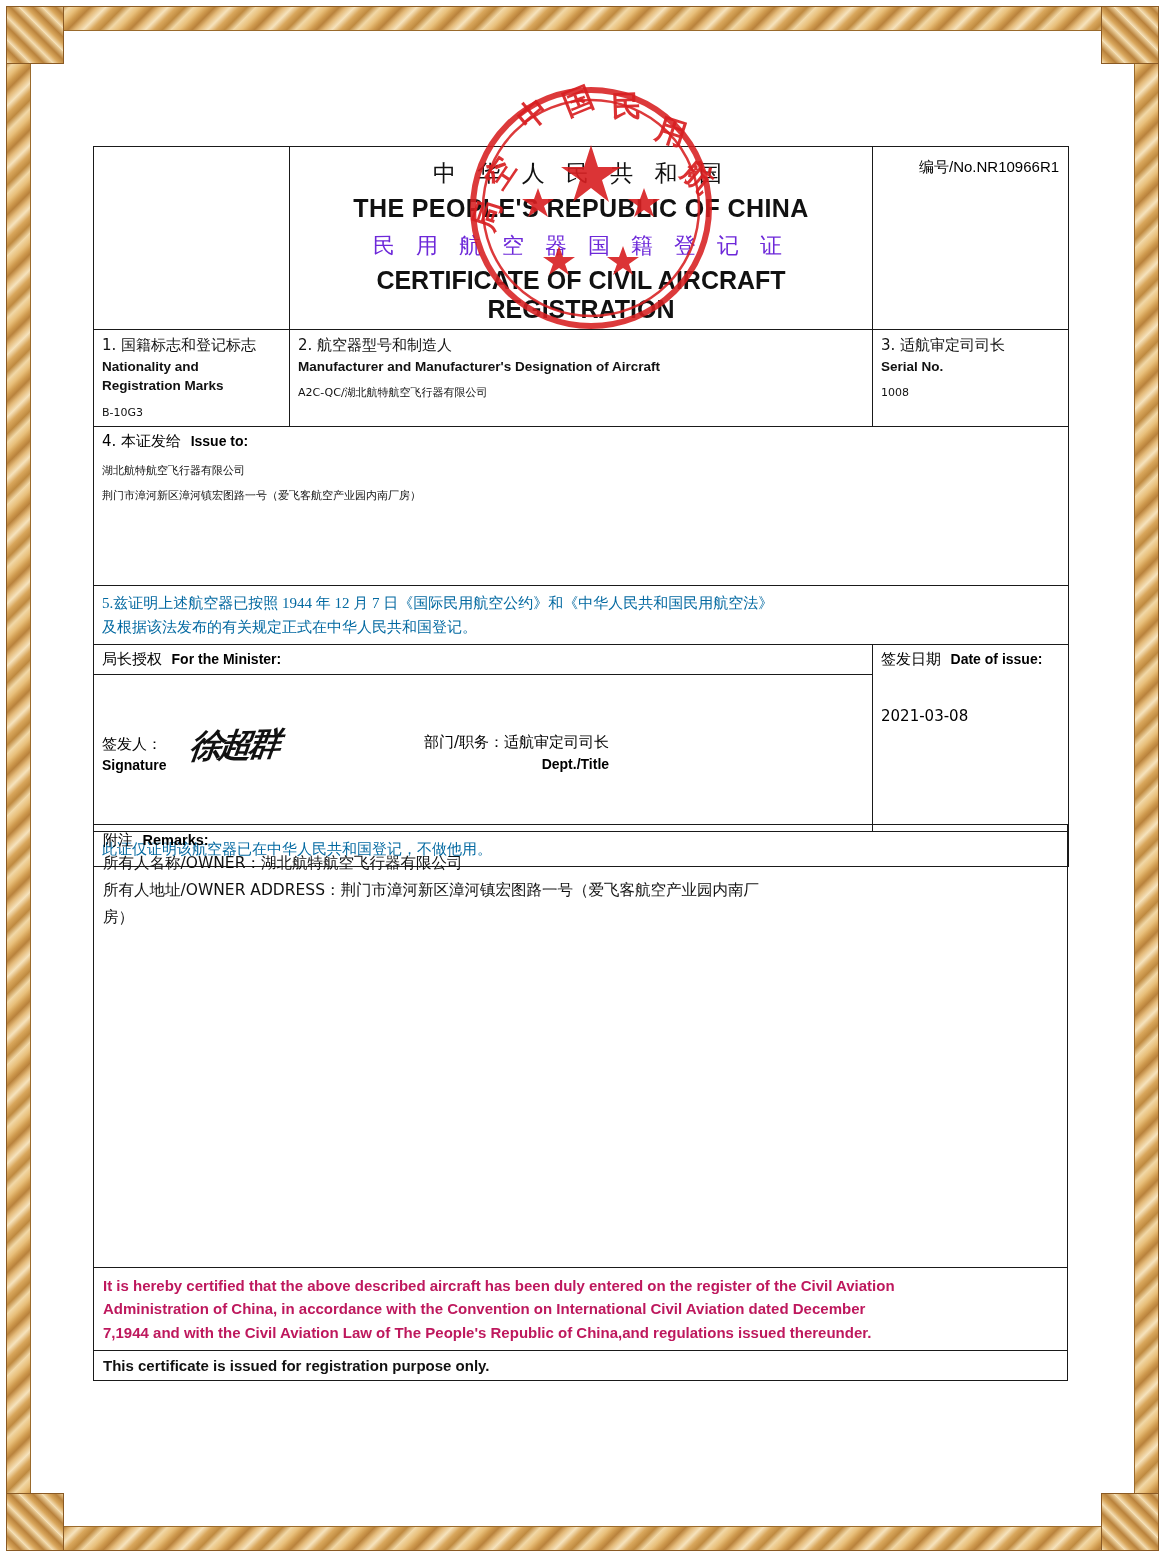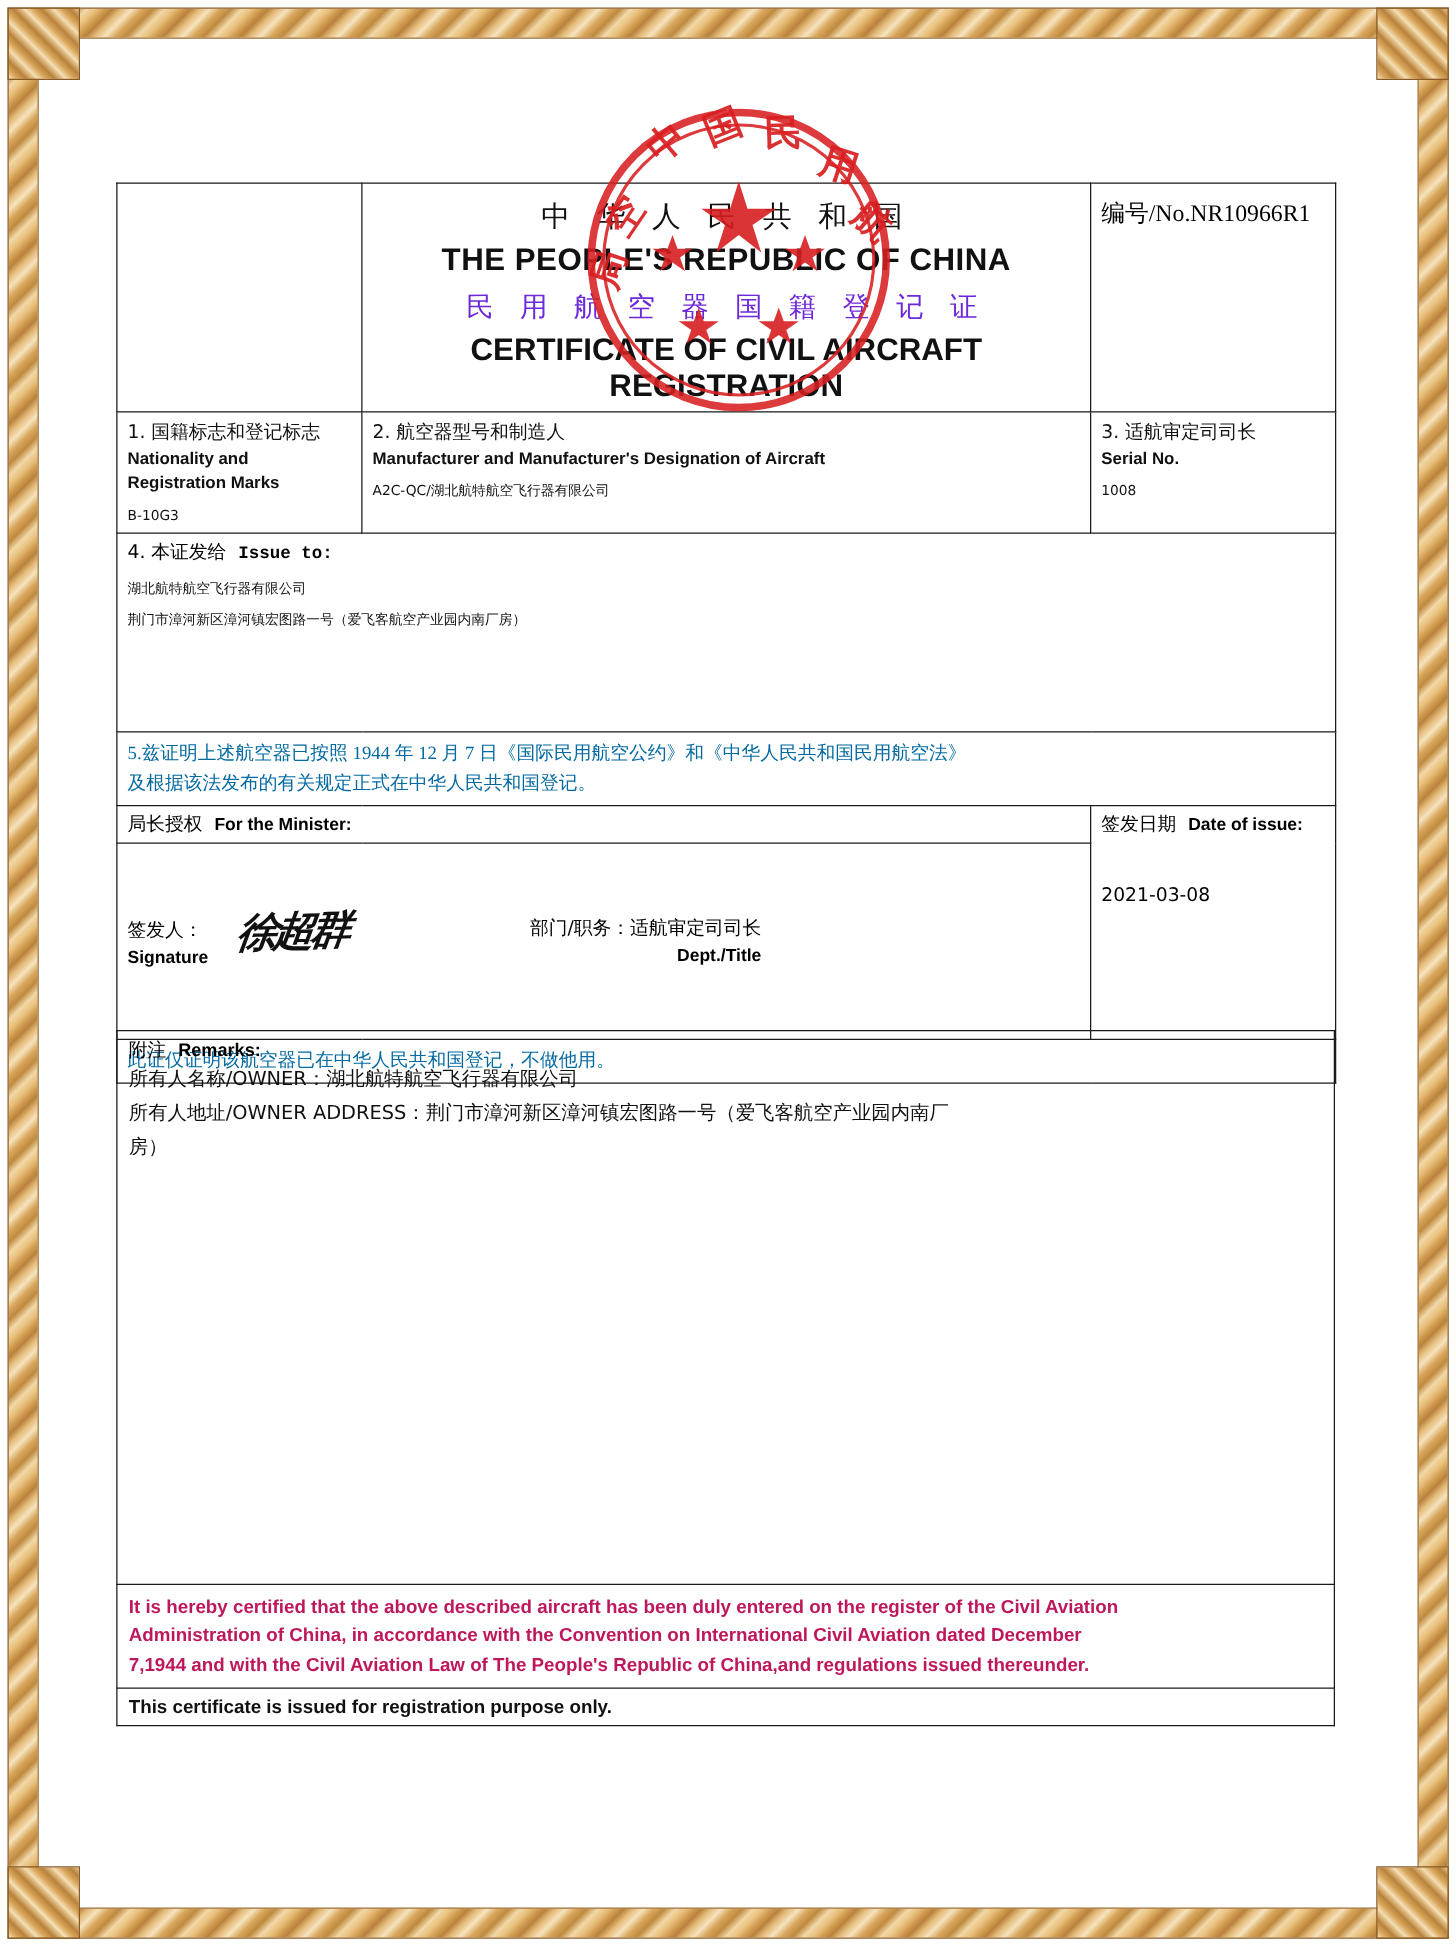--- a/index.html
+++ b/index.html
@@ -112,24 +112,25 @@
     margin-top: 8px;
   }
   .en-title-2 {
     font-family: "Liberation Sans", sans-serif;
     font-weight: bold;
     font-size: 25px;
     color: #111;
     margin-top: 5px;
   }
   .no-box {
-    font-family: Liberation Serif, serif;
-    font-size: 19px;
+    font-family: Liberation Sans, sans-serif;
+    font-size: 15px;
     padding-top: 6px;
     white-space: nowrap;
+    margin-left: 38px;
   }
 
   
   .fld-cn {
     font-family: "DejaVu Sans", sans-serif;
     font-size: 15px;
     color: #111;
     line-height: 1.45;
   }
   .fld-en {
@@ -144,21 +145,21 @@
     font-size: 11px;
     color: #111;
     padding-top: 9px;
     line-height: 1.5;
   }
   .row-label-inline {
     font-family: "DejaVu Sans", sans-serif;
     font-size: 15px;
   }
   .row-label-inline b {
-    font-family: Liberation Mono, monospace;
+    font-family: Liberation Sans, sans-serif;
     font-size: 14px;
   }
 
   .para {
     font-family: Liberation Serif, serif;
     font-size: 15px;
     line-height: 1.6;
     color: #0369a1;
   }
 

